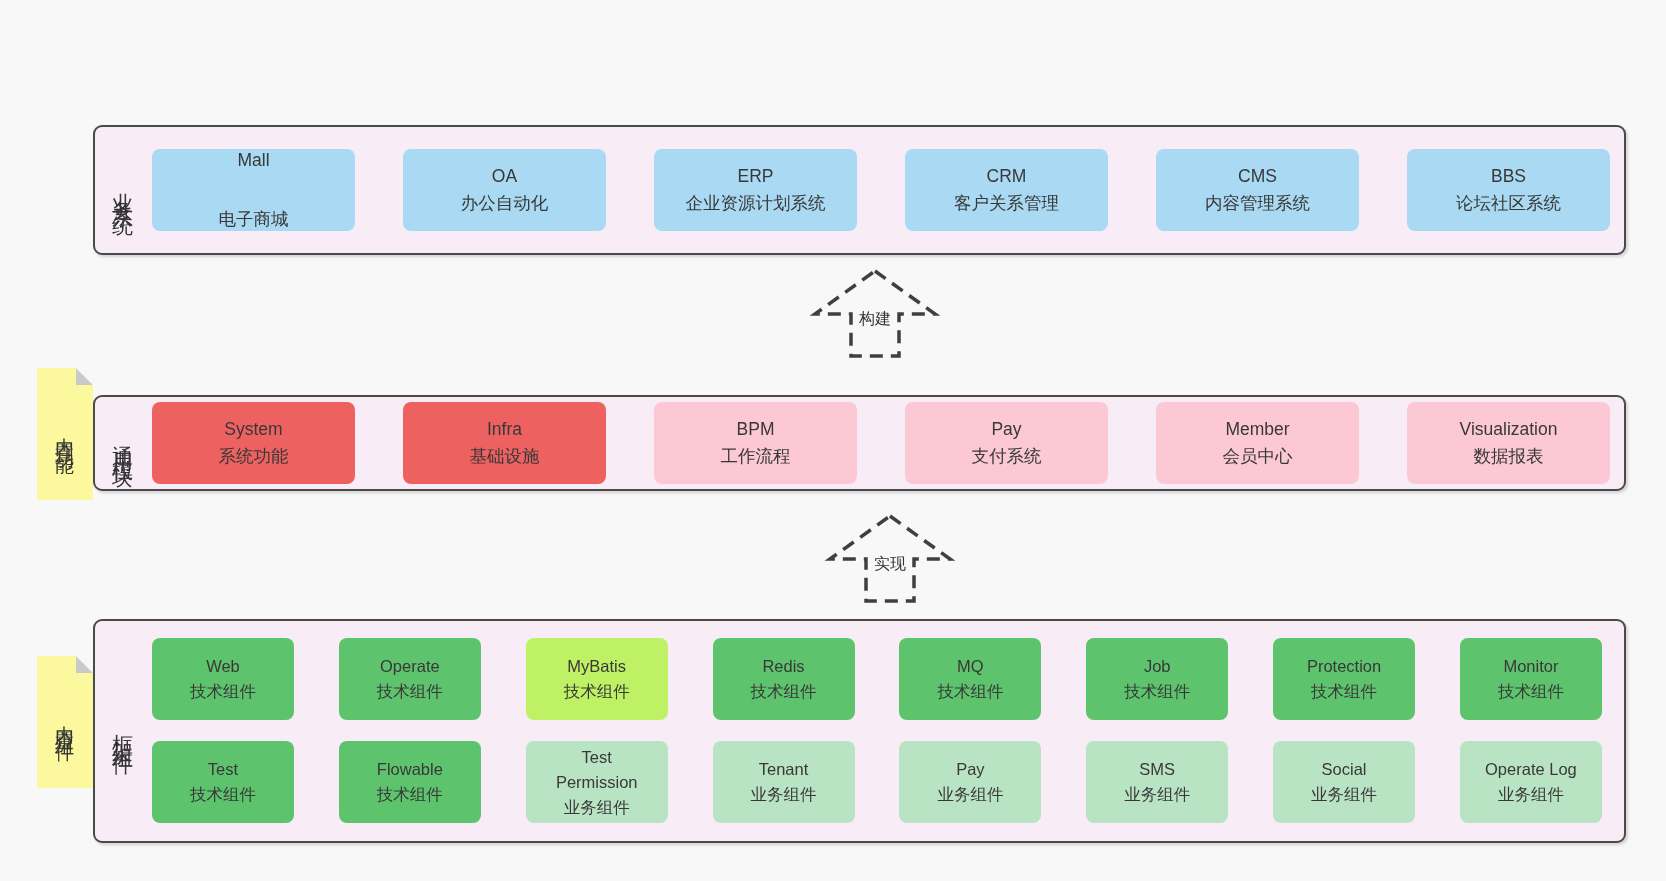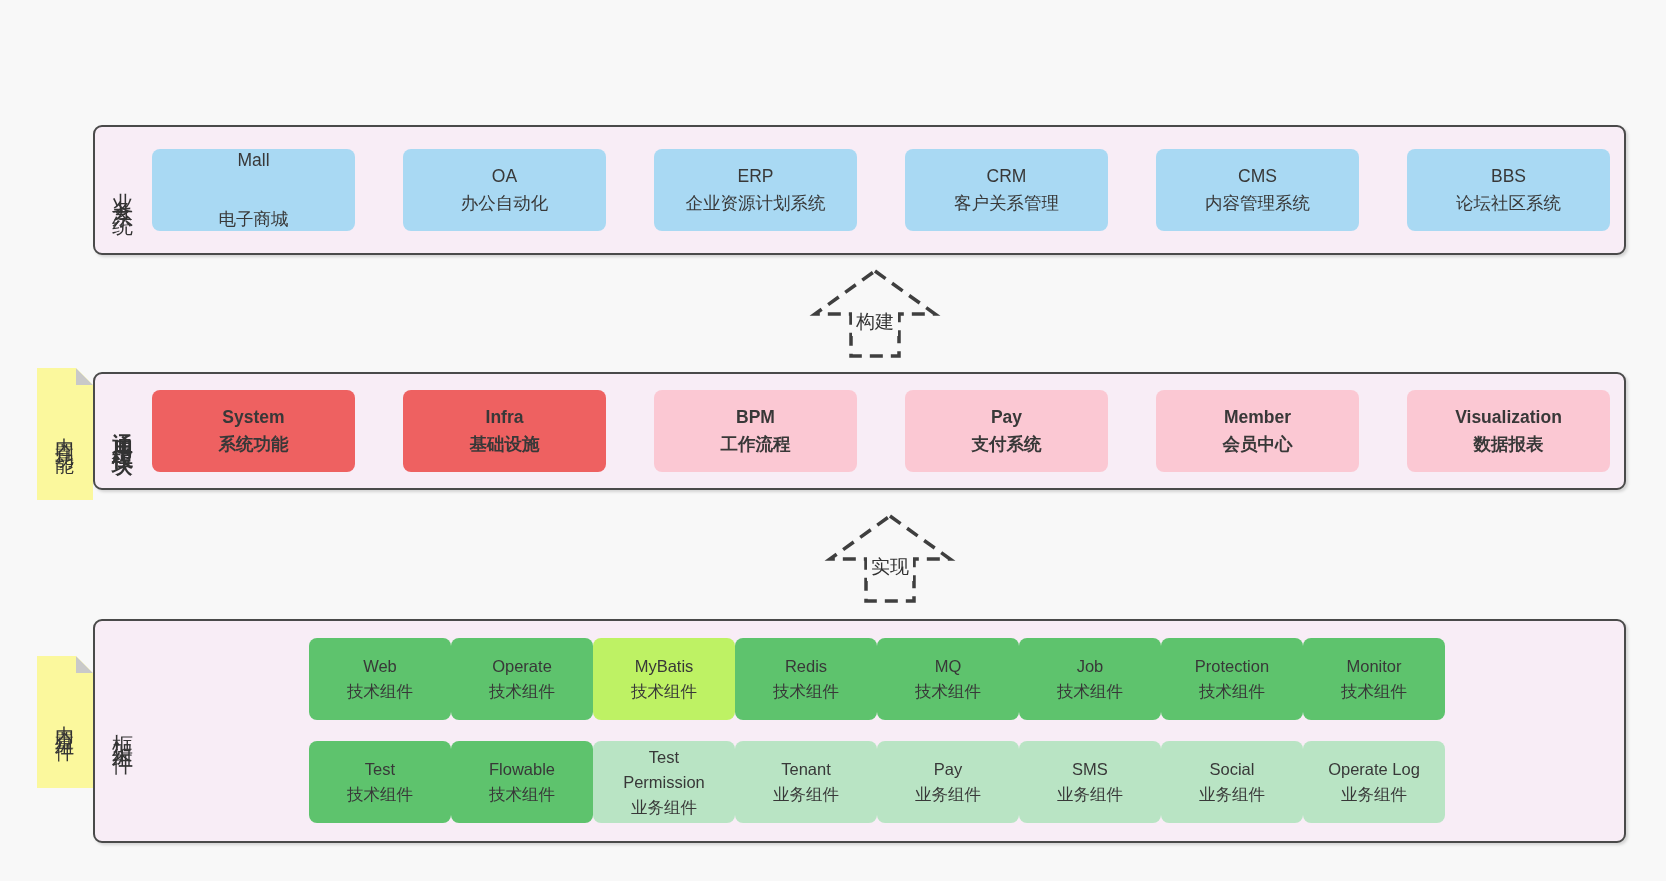--- a/index.html
+++ b/index.html
@@ -2,59 +2,59 @@
 <html><head>
 <meta charset="utf-8">
 <style>
   html,body{margin:0;padding:0;background:#f8f8f8;font-family:"Liberation Sans",sans-serif;}
   .canvas{position:relative;width:1666px;height:881px;background:#f8f8f8;overflow:hidden;color:#383838;}
 
   
   .layer{position:absolute;left:93px;width:1533px;background:#f8edf6;border:2px solid #4a4a4a;
          border-radius:9px;box-sizing:border-box;box-shadow:2px 2px 3px rgba(0,0,0,.15);}
   .layer-1{top:125px;height:130px;}
-  .layer-2{top:372px;height:118px;font-weight:bold;}
+  .layer-2{top:395px;height:96px;}
   .layer-3{top:619px;height:224px;}
 
   .layer-label{position:absolute;left:10px;top:0;bottom:0;width:36px;display:flex;align-items:center;justify-content:center;}
   .v-text{writing-mode:vertical-rl;text-orientation:upright;letter-spacing:7px;font-size:21px;color:#333;line-height:1;}
 
   
   .sticky{position:absolute;left:37px;width:56px;height:132px;background:#fbf89d;
           display:flex;align-items:center;justify-content:center;
           clip-path:polygon(0 0, calc(100% - 17px) 0, 100% 17px, 100% 100%, 0 100%);}
   .sticky-2{top:368px;}
   .sticky-3{top:656px;}
   .sticky .fold{position:absolute;top:0;right:0;width:17px;height:17px;background:#c9c9c9;
           clip-path:polygon(0 0,100% 100%,0 100%);}
   .sticky .v-text{font-size:19px;letter-spacing:6px;}
 
   
   .row6{position:absolute;left:57px;right:14px;top:0;bottom:0;display:flex;align-items:center;justify-content:space-between;}
   .rows8{position:absolute;left:57px;right:22px;top:17px;bottom:18px;display:flex;flex-direction:column;justify-content:space-between;}
-  .row8{display:flex;justify-content:center;}
+  .row8{display:flex;justify-content:space-between;}
 
   .box{border-radius:8px;display:flex;flex-direction:column;align-items:center;justify-content:center;
        text-align:center;color:#383838;box-sizing:border-box;}
   .box6{width:203px;height:82px;font-size:17.5px;line-height:27px;}
   .box8{width:142px;height:82px;font-size:16.5px;line-height:25px;padding:0 16px;}
 
   .b-blue{background:#a9d9f3;}
   .b-red{background:#ee6161;}
   .b-pink{background:#fbc8d3;}
   .b-green{background:#5ec36d;}
   .b-lgreen{background:#b9e4c4;}
 
   
   .arrow{position:absolute;width:150px;height:94px;}
   .arrow-1{left:800px;top:266px;}
   .arrow-2{left:815px;top:511px;}
   .arrow svg{position:absolute;inset:0;}
   .arrow-label{position:absolute;left:50%;top:42px;transform:translateX(-50%);
-       background:#f8f8f8;padding:1px 4px;font-size:19px;color:#333;white-space:nowrap;}
+       background:#f8f8f8;padding:1px 4px;font-size:16px;color:#333;white-space:nowrap;}
 </style>
 </head>
 <body>
 
 <div class="canvas">
 
   <div class="layer layer-1">
     <div class="layer-label">
       <span class="v-text">业务系统</span>
     </div>

